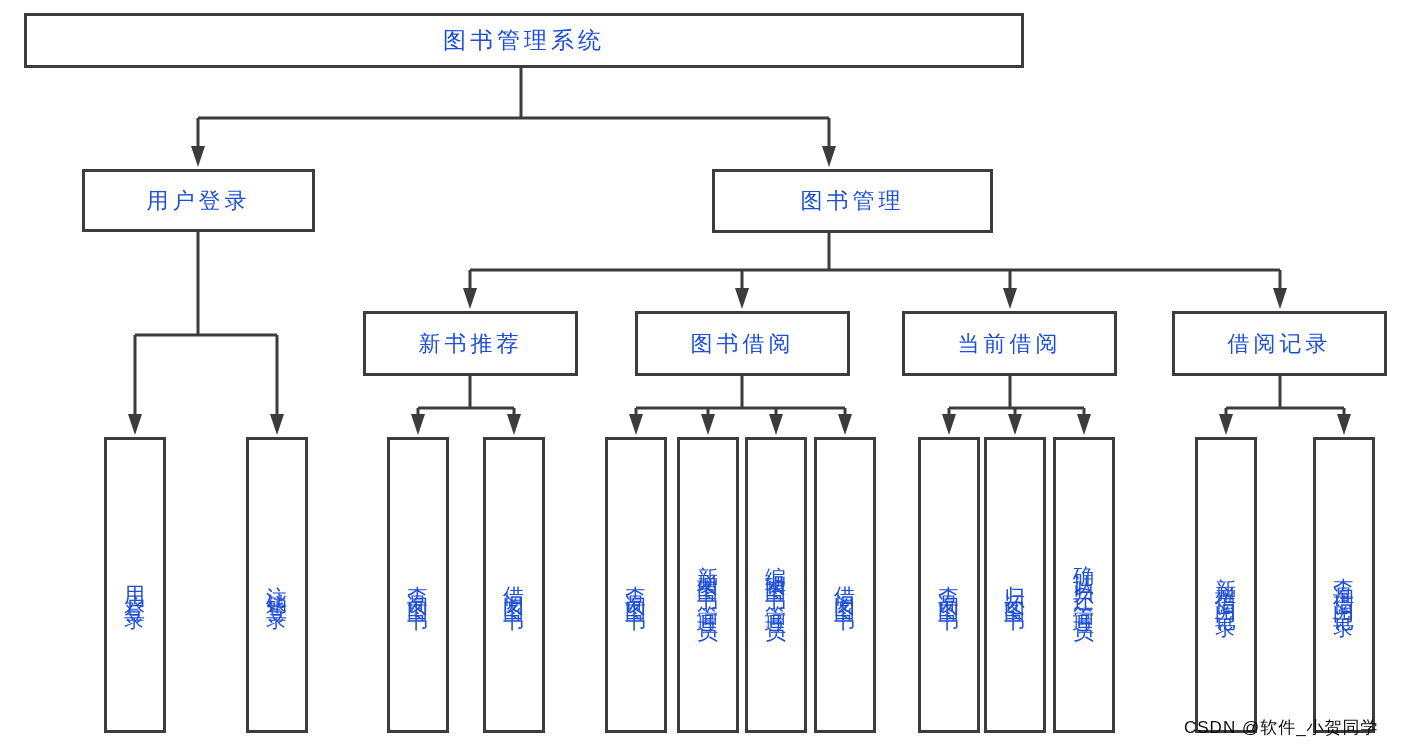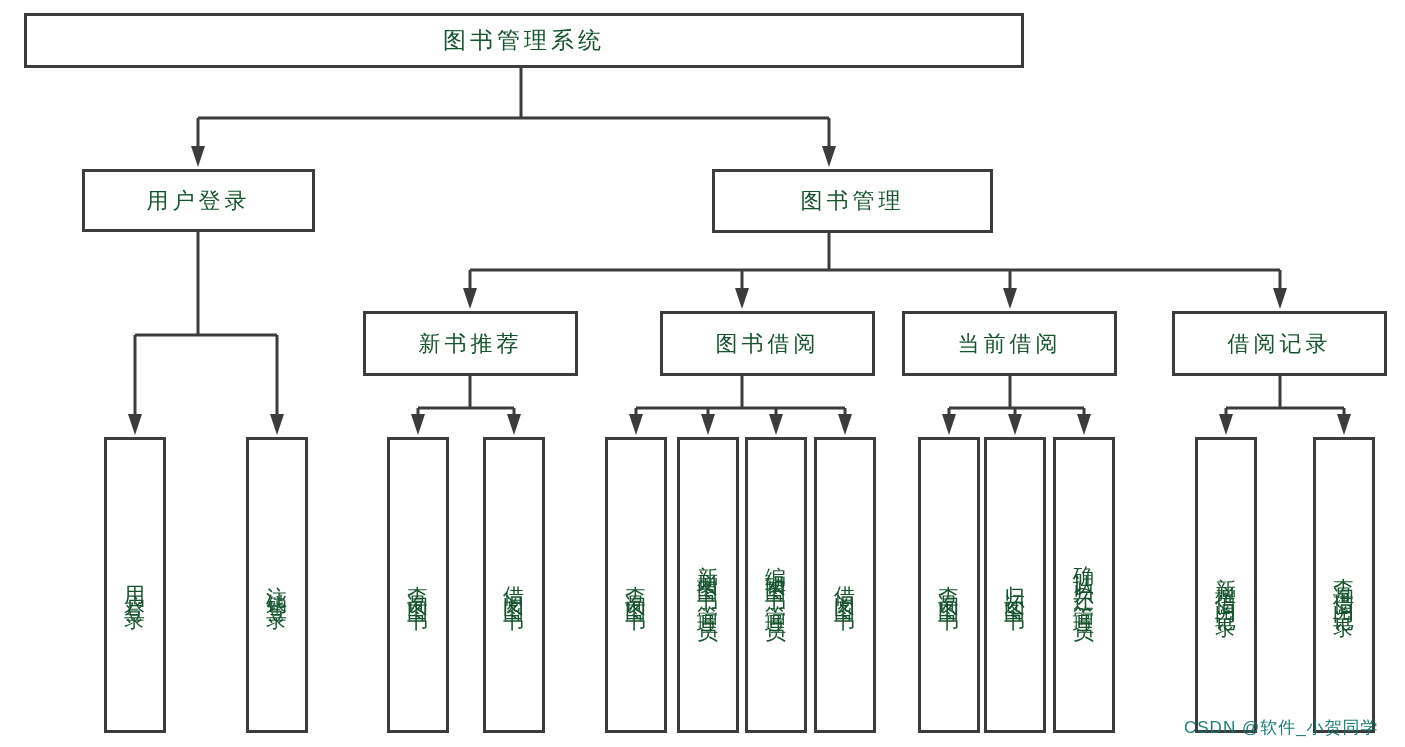--- a/index.html
+++ b/index.html
@@ -24,21 +24,21 @@
   }
   .node {
     position: absolute;
     box-sizing: border-box;
     border: 3px solid #3c3c3c;
     background: #ffffff;
     display: flex;
     align-items: center;
     justify-content: center;
     z-index: 2;
-    color: #14532d;
+    color: #1d4ed8;
   }
   .node .hlabel {
     font-size: 22px;
     letter-spacing: 4px;
     white-space: nowrap;
   }
   .root .hlabel {
     font-size: 23px;
   }
   .node .vlabel {
@@ -47,21 +47,21 @@
     font-size: 21px;
     letter-spacing: 8px;
     line-height: 1;
     white-space: nowrap;
   }
   .watermark {
     position: absolute;
     left: 1184px;
     top: 716px;
     font-size: 17px;
-    color: #0f766e;
+    color: #000000;
     opacity: 0.95;
     z-index: 3;
     white-space: nowrap;
     letter-spacing: 1px;
   }
 </style>
 </head>
 <body>
 
 <div class="canvas">
@@ -120,21 +120,21 @@
   <div class="node" style="left:82px; top:169px; width:233px; height:63px;">
     <span class="hlabel">用户登录</span>
   </div>
   <div class="node" style="left:712px; top:169px; width:281px; height:64px;">
     <span class="hlabel">图书管理</span>
   </div>
 
   <div class="node" style="left:363px; top:311px; width:215px; height:65px;font-family:Liberation Serif, serif;">
     <span class="hlabel">新书推荐</span>
   </div>
-  <div class="node" style="left:635px; top:311px; width:215px; height:65px;margin-left:25px;">
+  <div class="node" style="left:635px; top:311px; width:215px; height:65px;">
     <span class="hlabel">图书借阅</span>
   </div>
   <div class="node" style="left:902px; top:311px; width:215px; height:65px;justify-content:center;">
     <span class="hlabel">当前借阅</span>
   </div>
   <div class="node" style="left:1172px; top:311px; width:215px; height:65px;">
     <span class="hlabel">借阅记录</span>
   </div>
 
   <div class="node" style="left:104px; top:437px; width:62px; height:296px;">

